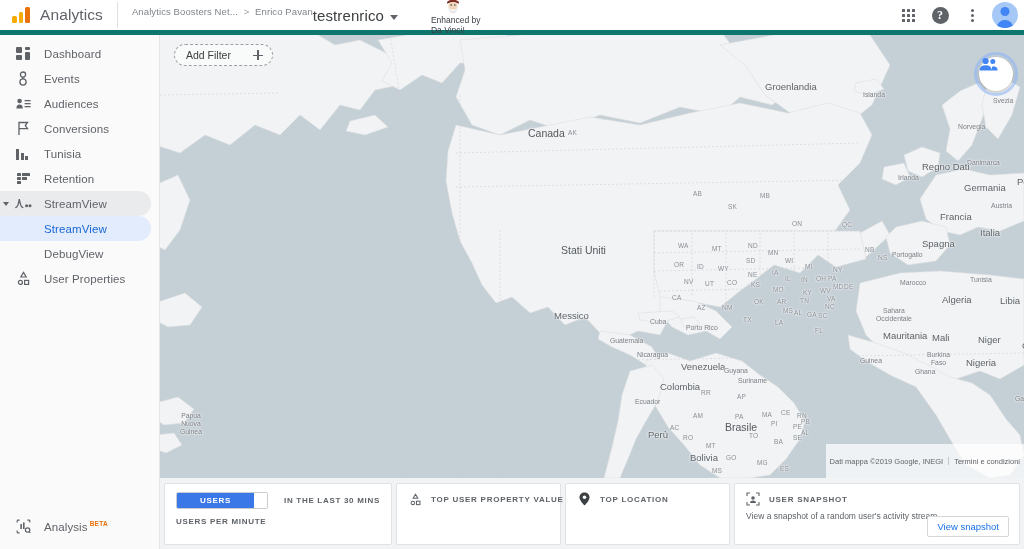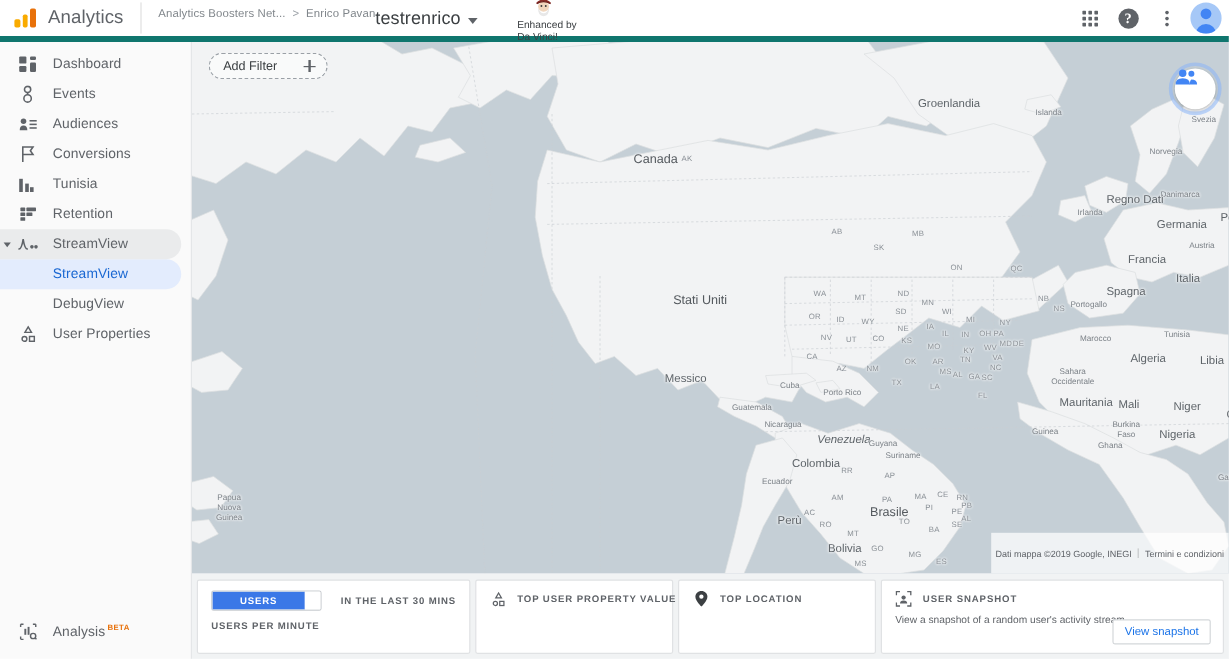--- a/index.html
+++ b/index.html
@@ -546,21 +546,21 @@
   </svg>
 
   <div id="country-labels">
       <div class="map-label lbl-big" style="left: 368px; top: 92px;">Canada</div>
       <div class="map-label lbl-big" style="left: 401px; top: 209px;">Stati Uniti</div>
       <div class="map-label lbl-country" style="left: 394px; top: 275px;">Messico</div>
       <div class="map-label lbl-small" style="left: 450px; top: 302px;">Guatemala</div>
       <div class="map-label lbl-small" style="left: 477px; top: 316px;">Nicaragua</div>
       <div class="map-label lbl-small" style="left: 490px; top: 283px;">Cuba</div>
       <div class="map-label lbl-small" style="left: 526px; top: 289px;">Porto Rico</div>
-      <div class="map-label lbl-country" style="left: 521px; top: 326px; font-style: italic;">Venezuela</div>
+      <div class="map-label lbl-country" style="left: 521px; top: 326px;">Venezuela</div>
       <div class="map-label lbl-country" style="left: 500px; top: 346px;">Colombia</div>
       <div class="map-label lbl-small" style="left: 564px; top: 332px;">Guyana</div>
       <div class="map-label lbl-small" style="left: 578px; top: 342px;">Suriname</div>
       <div class="map-label lbl-small" style="left: 475px; top: 363px;">Ecuador</div>
       <div class="map-label lbl-country" style="left: 488px; top: 394px;">Perù</div>
       <div class="map-label lbl-big" style="left: 565px; top: 386px;">Brasile</div>
       <div class="map-label lbl-country" style="left: 530px; top: 417px;">Bolivia</div>
       <div class="map-label lbl-small" style="left: 20px; top: 377px; text-align: center; line-height: 8px;">
         <div>Papua</div>
         <div>Nuova</div>

